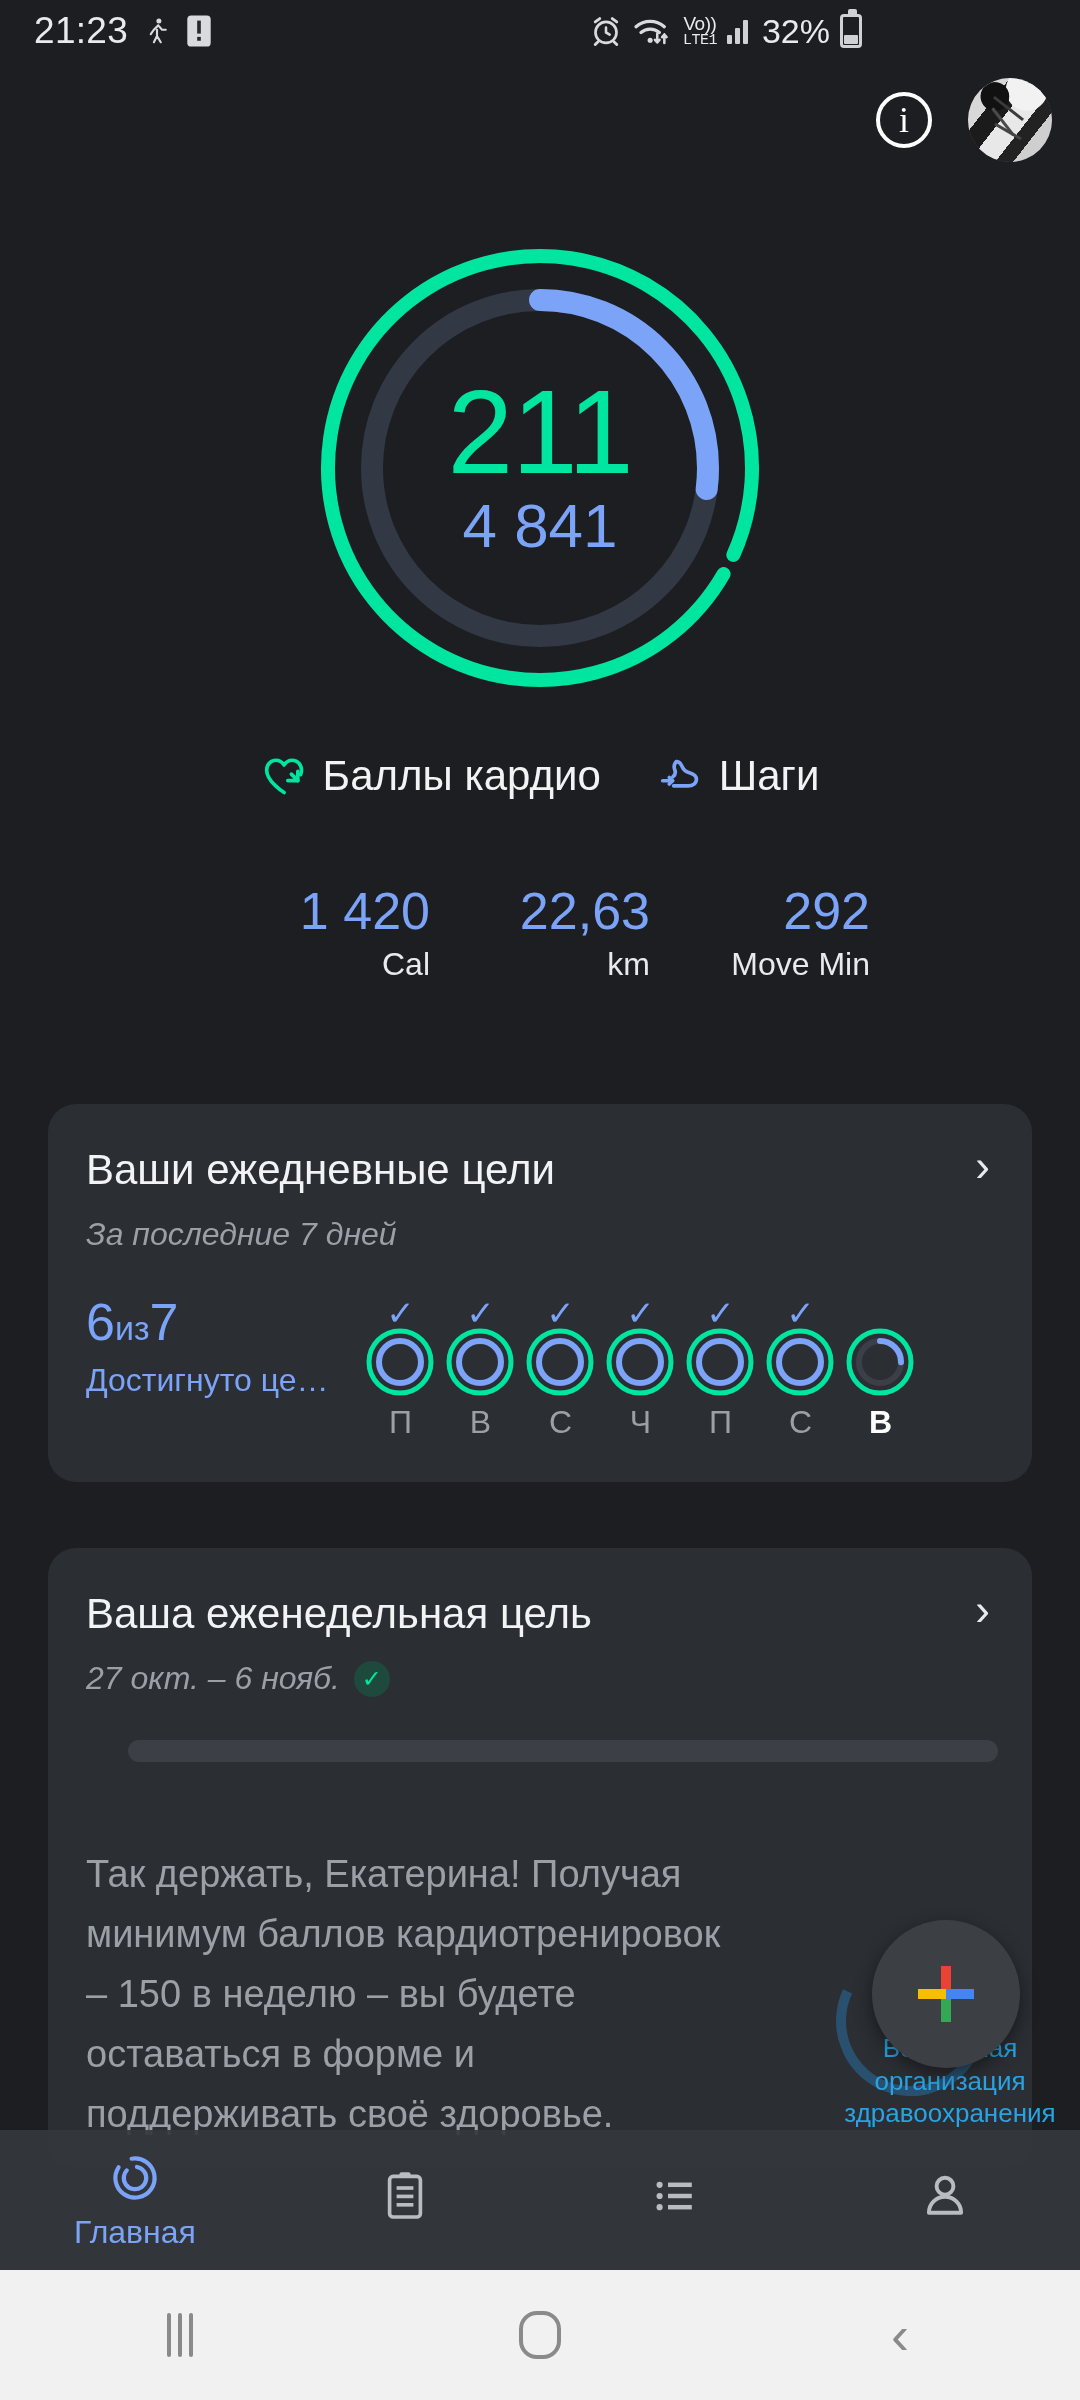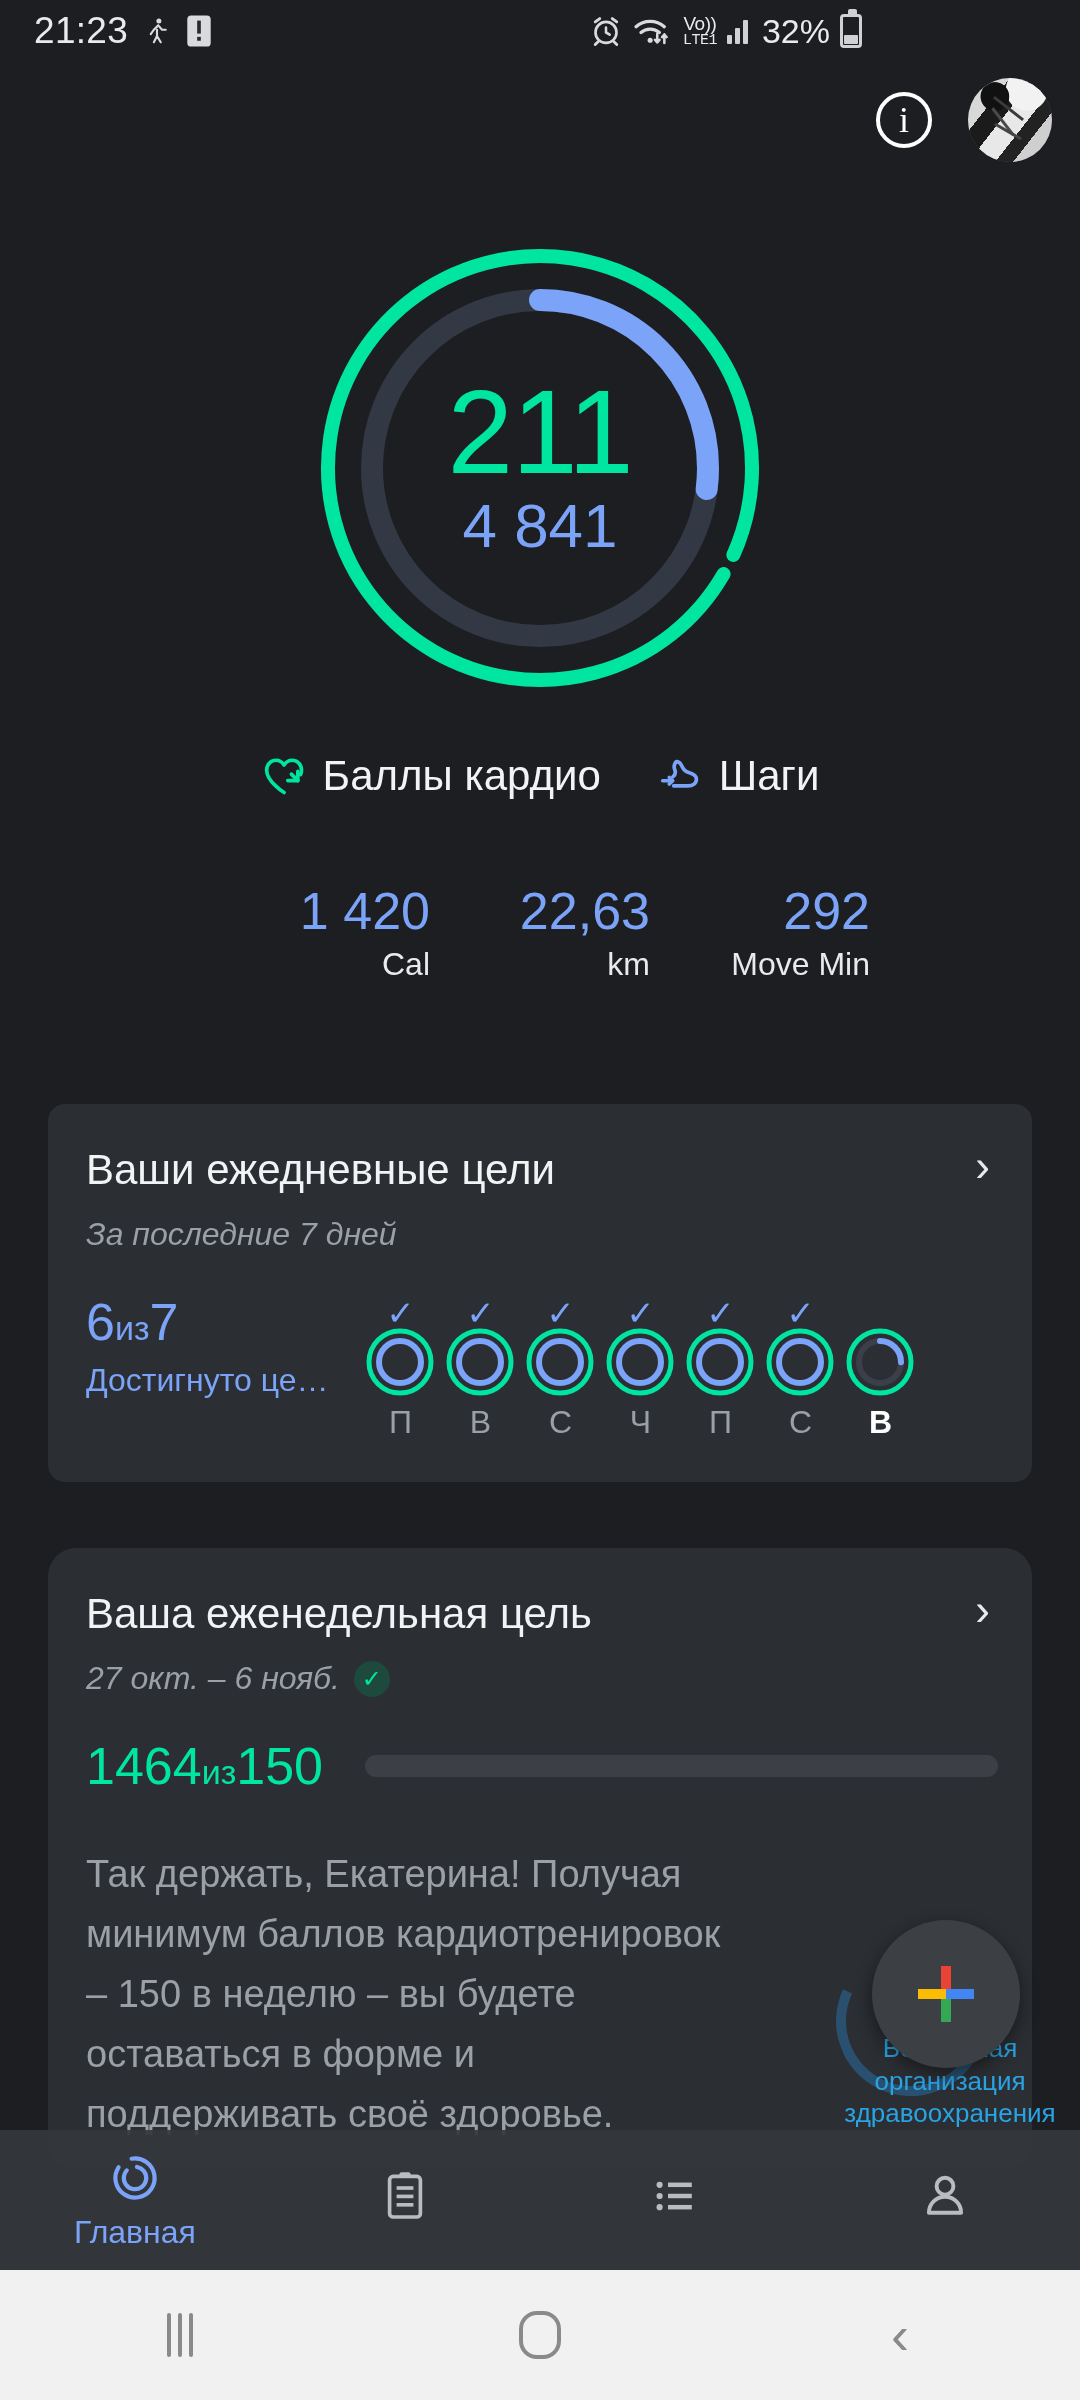--- a/index.html
+++ b/index.html
@@ -79,21 +79,21 @@
   
   .stats { position:absolute; top: 882px; left: 0; width:1080px;
            display:flex; justify-content:center; gap: 0; }
   .stat { width: 220px; text-align:right; }
   .stat-val { color:#7ba3f7; font-size: 52px; line-height:1.15; }
   .stat-unit { color:#e8eaed; font-size: 32px; margin-top: 4px; }
 
   
   .card { position:absolute; left: 48px; width: 984px; background:#2b2e33;
           border-radius: 28px; }
-  .card-daily { top: 1104px; height: 378px; border-radius: 17px; }
+  .card-daily { top: 1104px; height: 378px; }
   .card-weekly { top: 1548px; height: 620px; overflow:hidden; }
   .card-title { color:#f1f3f4; font-size: 42px; }
   .card-sub { color:#9aa0a6; font-size: 32px; font-style: italic; }
   .chev { position:absolute; right: 42px; color:#e8eaed; font-size: 44px;
           line-height: 1; font-weight: 300; }
 
   .daily-head { position:absolute; left: 38px; top: 42px; }
   .daily-sub  { position:absolute; left: 38px; top: 112px; }
   .daily-body { position:absolute; left: 38px; top: 192px; right: 14px;
                 display:flex; align-items: flex-start; }
@@ -344,23 +344,20 @@
   </div>
 
   <div class="card card-weekly">
     <div class="card-title weekly-head">Ваша еженедельная цель</div>
     <div class="chev" style="top:40px;">›</div>
     <div class="weekly-sub-row">
       <span class="card-sub">27 окт. – 6 нояб.</span>
       <span class="badge-check">✓</span>
     </div>
     <div class="weekly-prog-row">
-      <span class="weekly-count">
-        <span>1464</span><span class="sm">из</span><span>150</span>
-      </span>
       <span class="progress-track">
         <span class="progress-fill" style="width:100%"></span>
       </span>
     </div>
     <div class="weekly-text">Так держать, Екатерина! Получая минимум баллов кардиотренировок – 150 в неделю – вы будете оставаться в форме и поддерживать своё здоровье.</div>
   </div>
 
   <div class="who-wreath"></div>
   <div class="who">
     <div>Всемирная</div>

